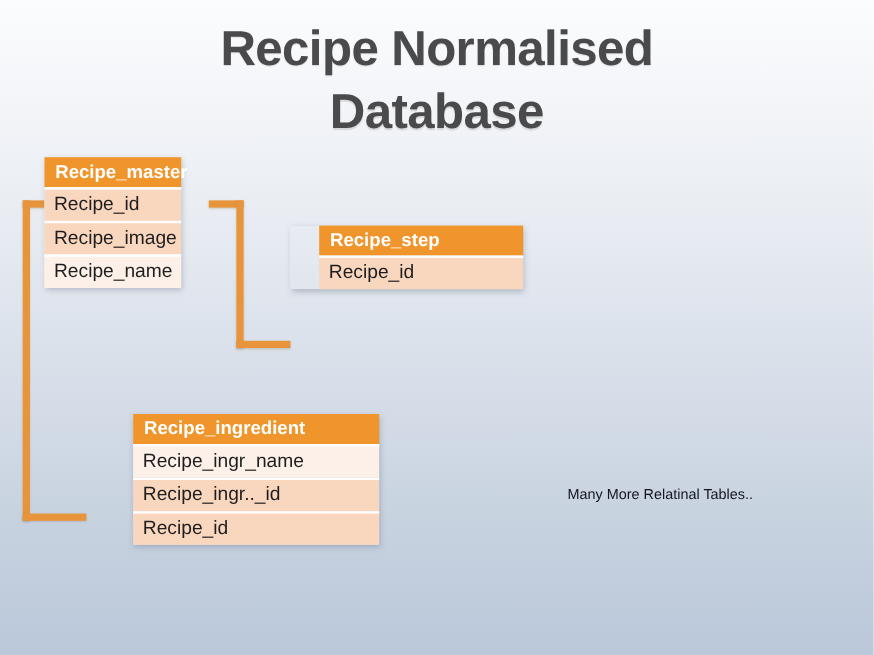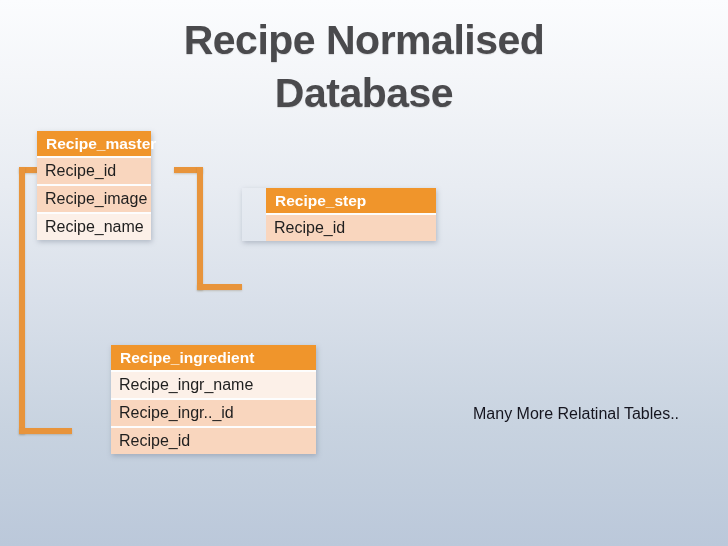--- a/index.html
+++ b/index.html
@@ -74,21 +74,21 @@
   #c1-bot  { left: 19px;  top: 428px; width: 53px;  height: 6px; }
   #c2-top  { left: 174px; top: 167px; width: 29px;  height: 6px; }
   #c2-vert { left: 197px; top: 167px; width: 6px;   height: 123px; }
   #c2-bot  { left: 197px; top: 284px; width: 45px;  height: 6px; }
 
   
   .note {
     position: absolute;
     left: 473px; top: 405px;
     width: 230px;
-    font-size: 16px;
+    font-size: 12px;
     color: #15151f;
   }
 </style>
 </head>
 <body>
 
 <div class="slide">
 
   <div class="title">
     <div>Recipe Normalised</div>

